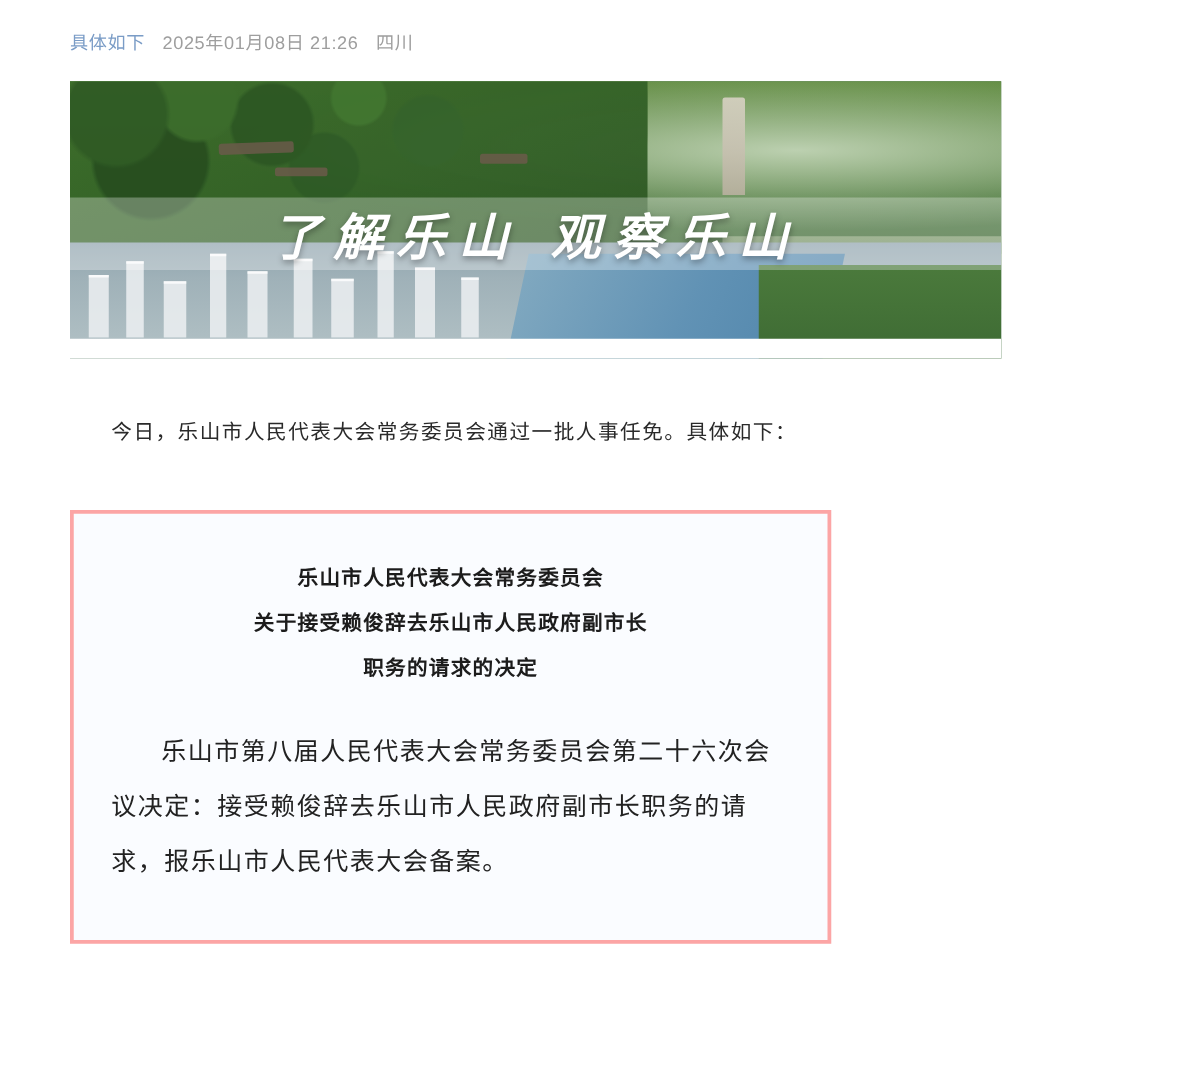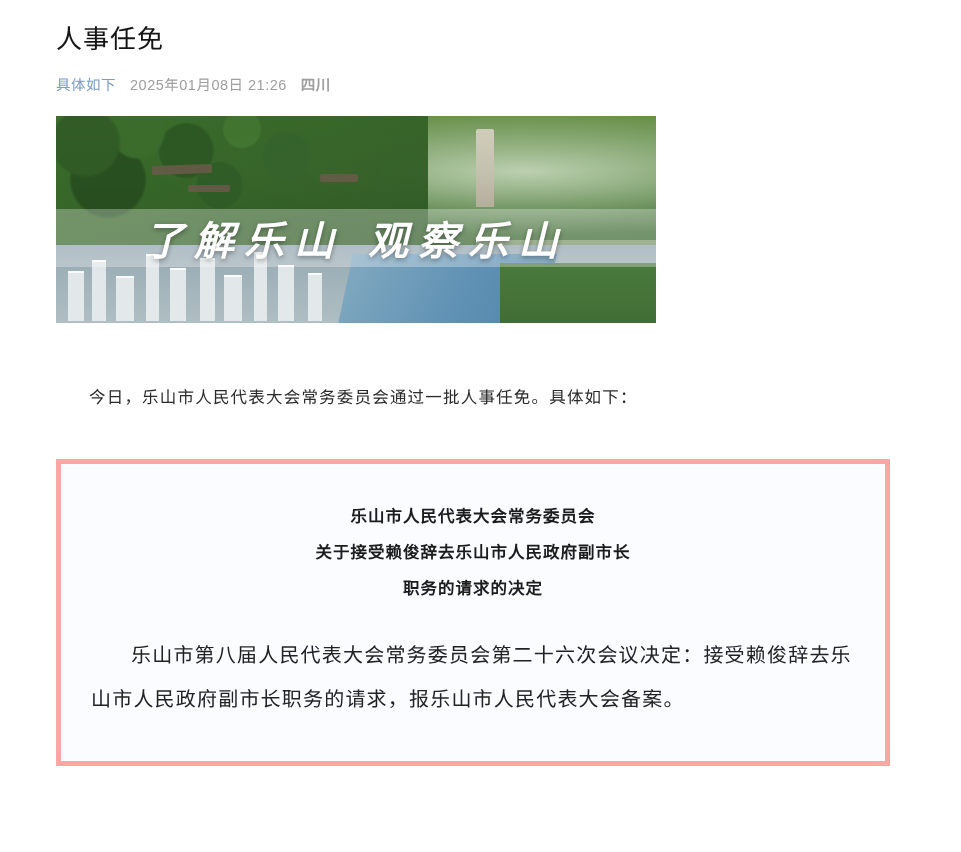--- a/index.html
+++ b/index.html
@@ -46,30 +46,29 @@
   }
   .meta-source {
     color: #7a9cc6;
     cursor: pointer;
   }
   .meta-date {
     color: #9e9e9e;
   }
   .meta-region {
     color: #9e9e9e;
-    font-weight: bold;
   }
   
   .banner-wrap {
     margin: 0 56px 0 56px;
     width: 722px;
   }
   .banner {
     position: relative;
-    width: 600px;
+    width: 745px;
     height: 222px;
     overflow: hidden;
     background: #3f6f3a;
   }
   
   .banner .sky {
     position: absolute;
     left: 0; top: 0; right: 0;
     height: 62%;
     background:
@@ -196,25 +195,25 @@
   .lead-para {
     margin: 42px 0 44px 0;
     font-size: 16.5px;
     line-height: 2.1;
     color: #2a2a2a;
     text-indent: 2em;
     letter-spacing: 1.2px;
   }
   
   .decision-box {
-    border: 5px solid #fca5a5;
+    border: 3px solid #fca5a5;
     background: #fafcff;
     padding: 34px 30px 20px 30px;
     box-sizing: border-box;
-    width: 834px;
+    width: 609px;
     margin-top: 33px;
   }
   .decision-title {
     text-align: center;
     font-weight: 700;
     font-size: 16.5px;
     line-height: 2.2;
     color: #1c1c1c;
     letter-spacing: 1px;
   }
@@ -235,21 +234,20 @@
     margin-top: 26px;
     letter-spacing: 1.2px;
   }
 </style>
 </head>
 <body>
 
 <div class="page">
 
   <div class="article-header">
-    <h1 class="article-title">人事任免</h1>
 
     <div class="meta-row">
       <span class="meta-source">具体如下</span>
       <span class="meta-date">2025年01月08日 21:26</span>
       <span class="meta-region">四川</span>
     </div>
   </div>
 
   <div class="banner-wrap">
     <div class="banner">

